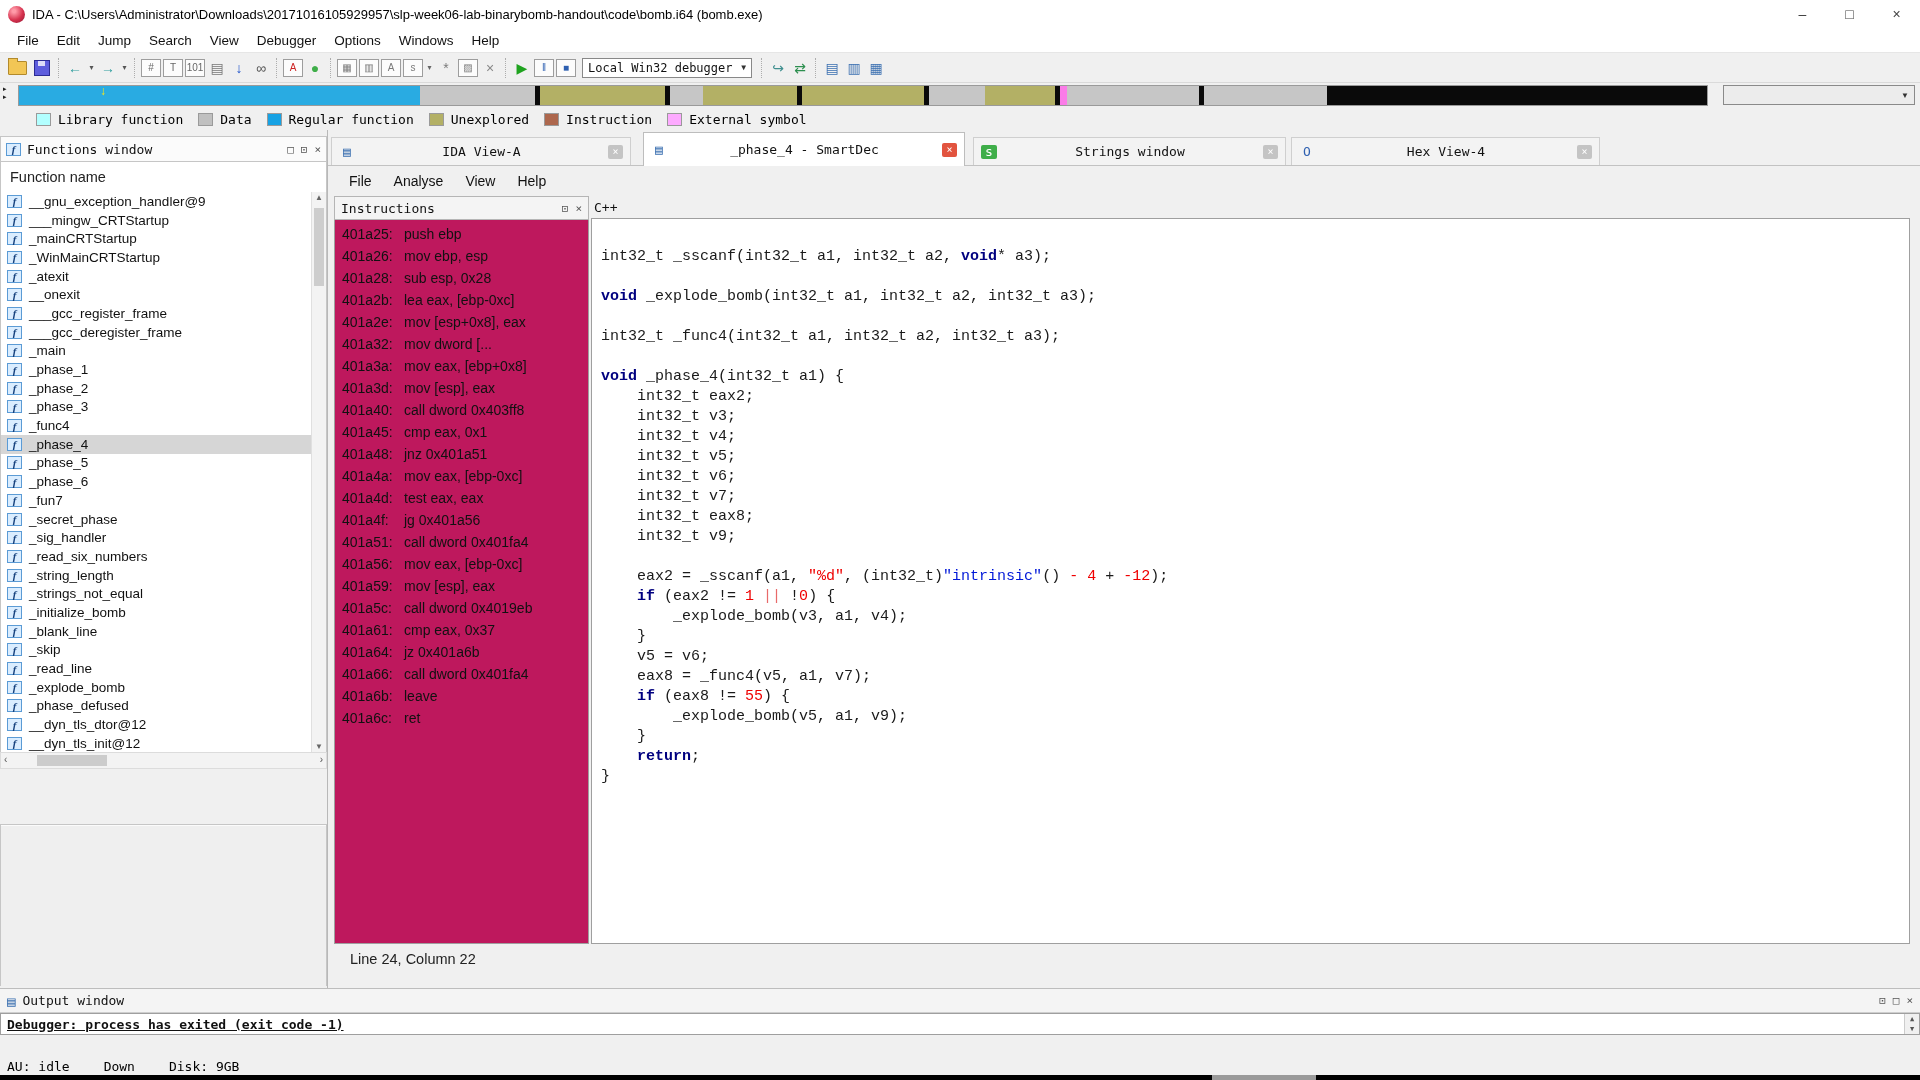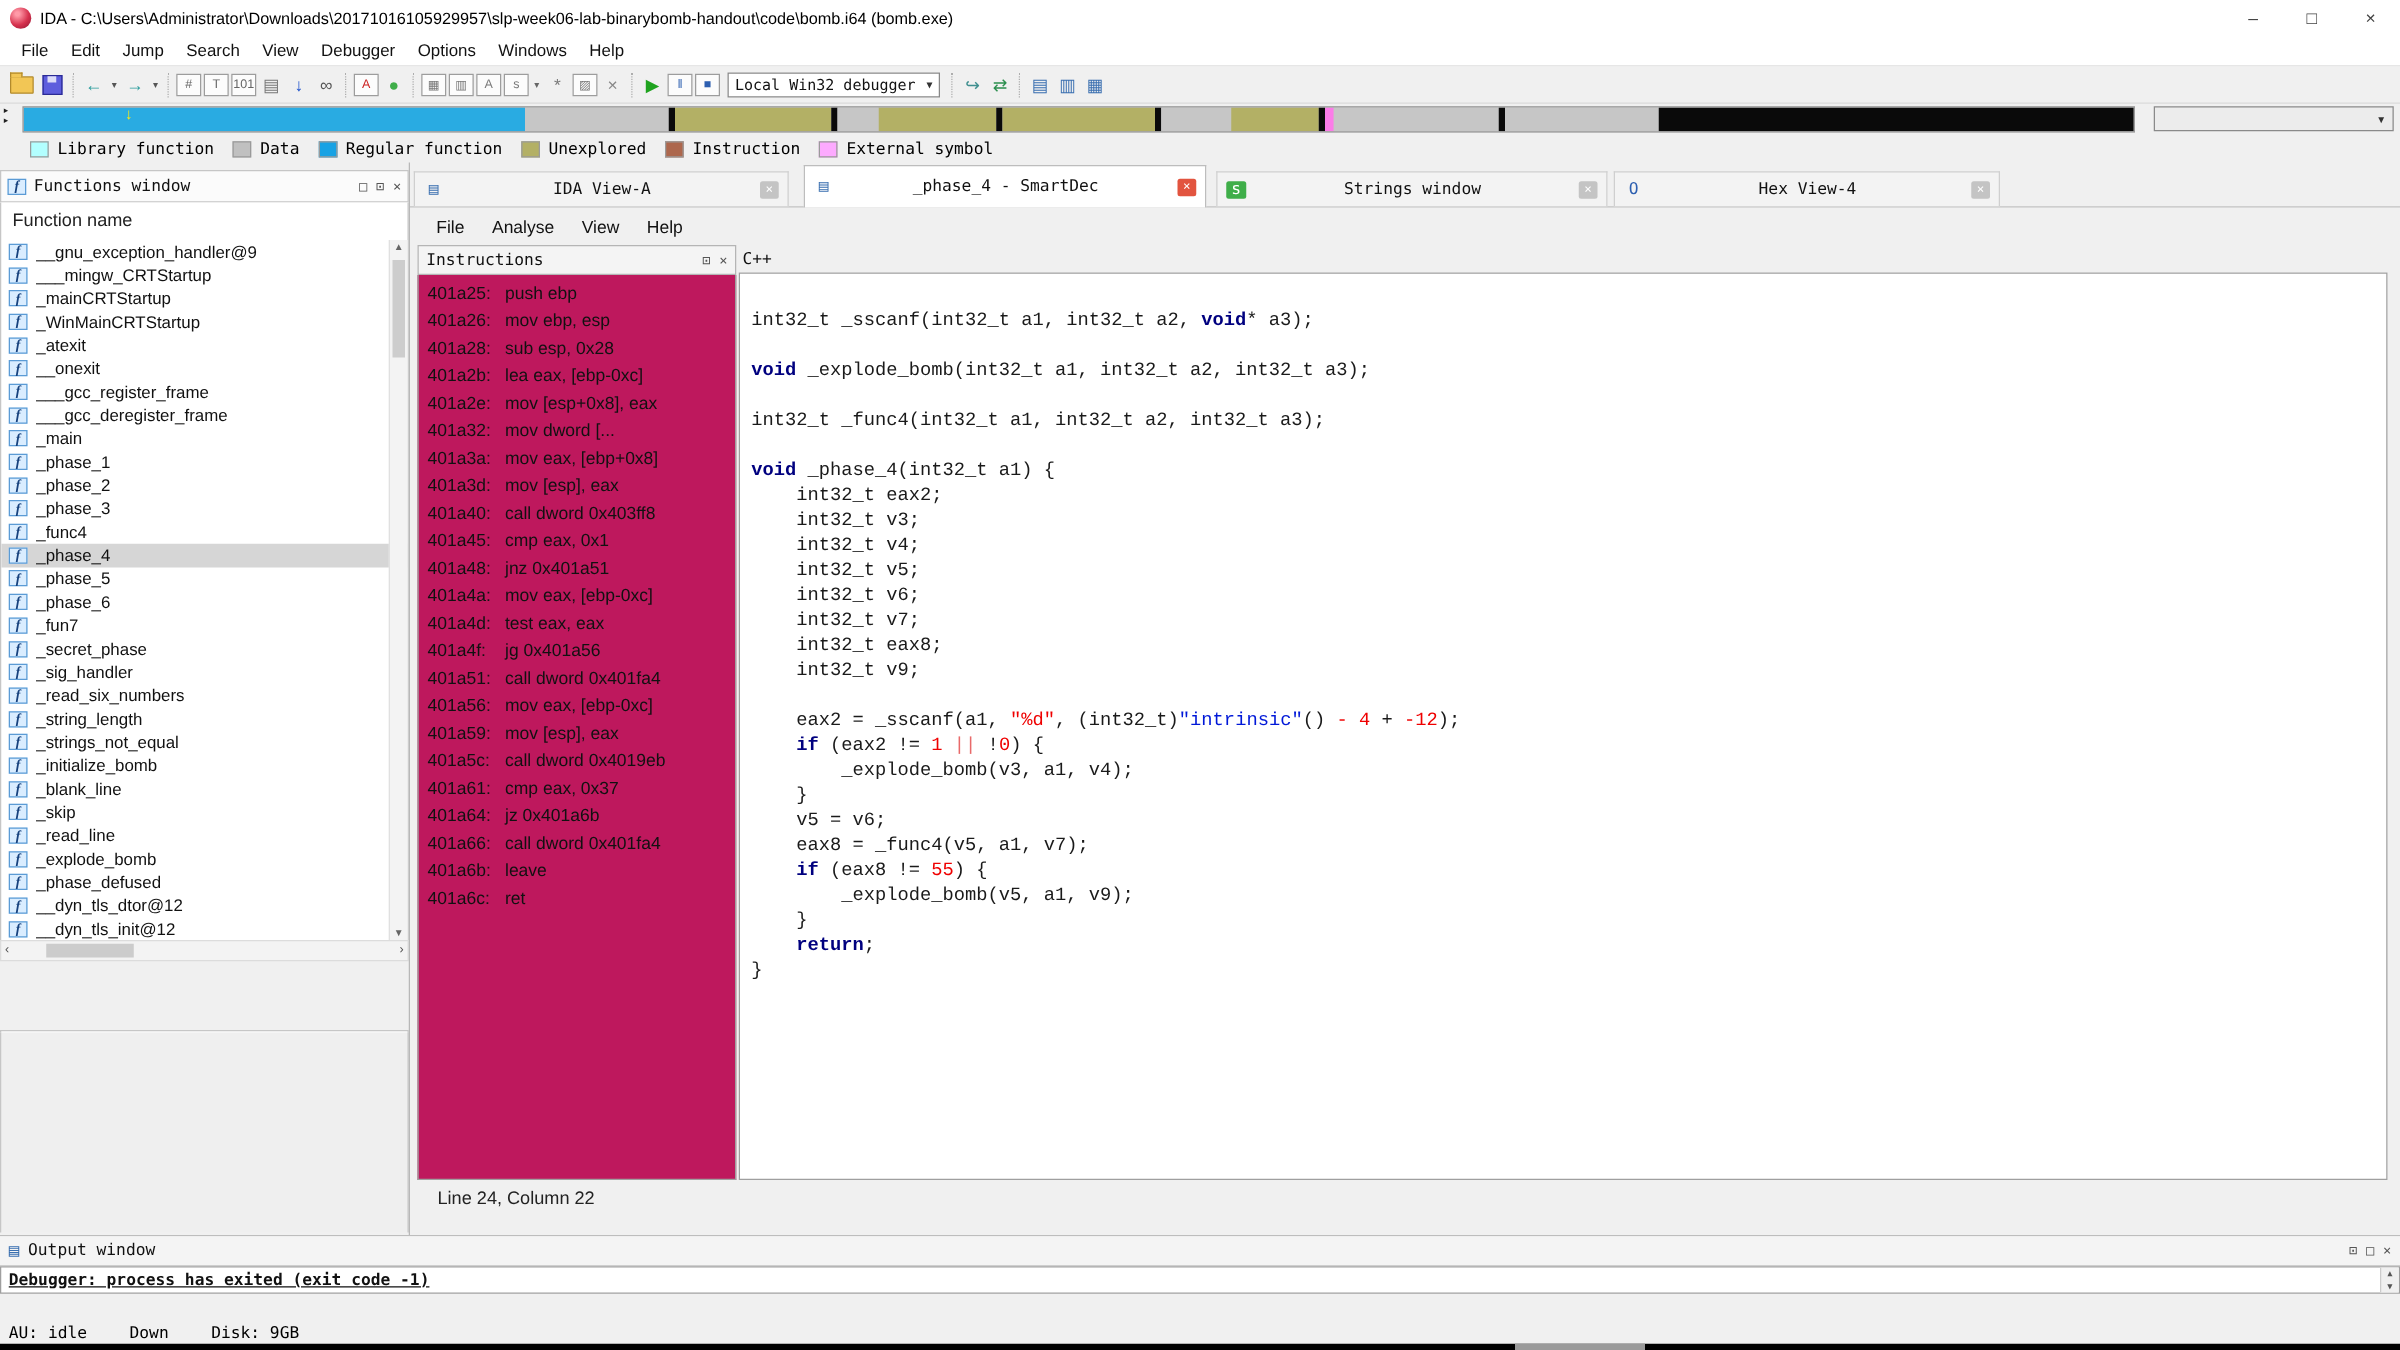--- a/index.html
+++ b/index.html
@@ -27,21 +27,21 @@
   .tb-combo{display:flex;align-items:center;justify-content:space-between;width:170px;height:20px;border:1px solid #888;background:#fff;font-family:"DejaVu Sans Mono",monospace;font-size:12px;padding:0 5px;margin:0 5px;box-sizing:border-box;flex:0 0 auto;}
   .caret{font-size:8px;color:#333;}
   
   .navrow{position:absolute;top:84px;left:0;width:100%;height:24px;}
   .nav-markers{position:absolute;left:3px;top:1px;font-size:7px;color:#222;line-height:8px;}
   .navband{position:absolute;left:18px;top:1px;width:1688px;height:19px;display:flex;background:#c6c6c6;border:1px solid #9a9a9a;overflow:hidden;}
   .navseg{height:100%;flex:0 0 auto;}
   .nav-marker-arrow{position:absolute;left:100px;top:1px;color:#ffe913;font-size:12px;font-weight:bold;line-height:12px;}
   .nav-combo{position:absolute;left:1723px;top:1px;width:192px;height:20px;border:1px solid #8a8a8a;background:#ececec;display:flex;align-items:center;justify-content:flex-end;padding-right:5px;box-sizing:border-box;}
   
-  .legendrow{position:absolute;top:108px;left:0;width:100%;height:22px;display:flex;align-items:center;padding-left:24px;gap:15px;box-sizing:border-box;}
+  .legendrow{position:absolute;top:108px;left:0;width:100%;height:22px;display:flex;align-items:center;padding-left:36px;gap:15px;box-sizing:border-box;}
   .legend-item{display:flex;align-items:center;gap:7px;font-family:"DejaVu Sans Mono",monospace;font-size:13px;color:#000;}
   .legend-chip{width:15px;height:13px;border:1px solid #9a9a9a;box-sizing:border-box;}
   
   .main{position:absolute;top:130px;left:0;width:1920px;height:858px;}
   .left-panel{position:absolute;left:0;top:0;width:327px;height:100%;}
   .panel-header{display:flex;align-items:center;height:26px;background:#fbfbfb;border:1px solid #c6c6c6;font-family:"DejaVu Sans Mono",monospace;font-size:13px;padding:0 5px;gap:6px;box-sizing:border-box;}
   .ph-btns{margin-left:auto;display:flex;gap:7px;color:#555;font-size:11px;}
   .f-icon{width:15px;height:13px;background:#daedff;border:1px solid #5b9bd5;color:#17427e;font-family:"Liberation Serif",serif;font-style:italic;font-weight:bold;font-size:11px;display:flex;align-items:center;justify-content:center;flex:0 0 auto;box-sizing:border-box;}
   .fw-header{position:absolute;left:0;top:6px;width:327px;}
   .func-colhead{position:absolute;left:0;top:32px;width:327px;height:30px;background:#fff;border-left:1px solid #c6c6c6;border-right:1px solid #c6c6c6;display:flex;align-items:center;padding-left:9px;font-size:14.5px;box-sizing:border-box;color:#222;}

